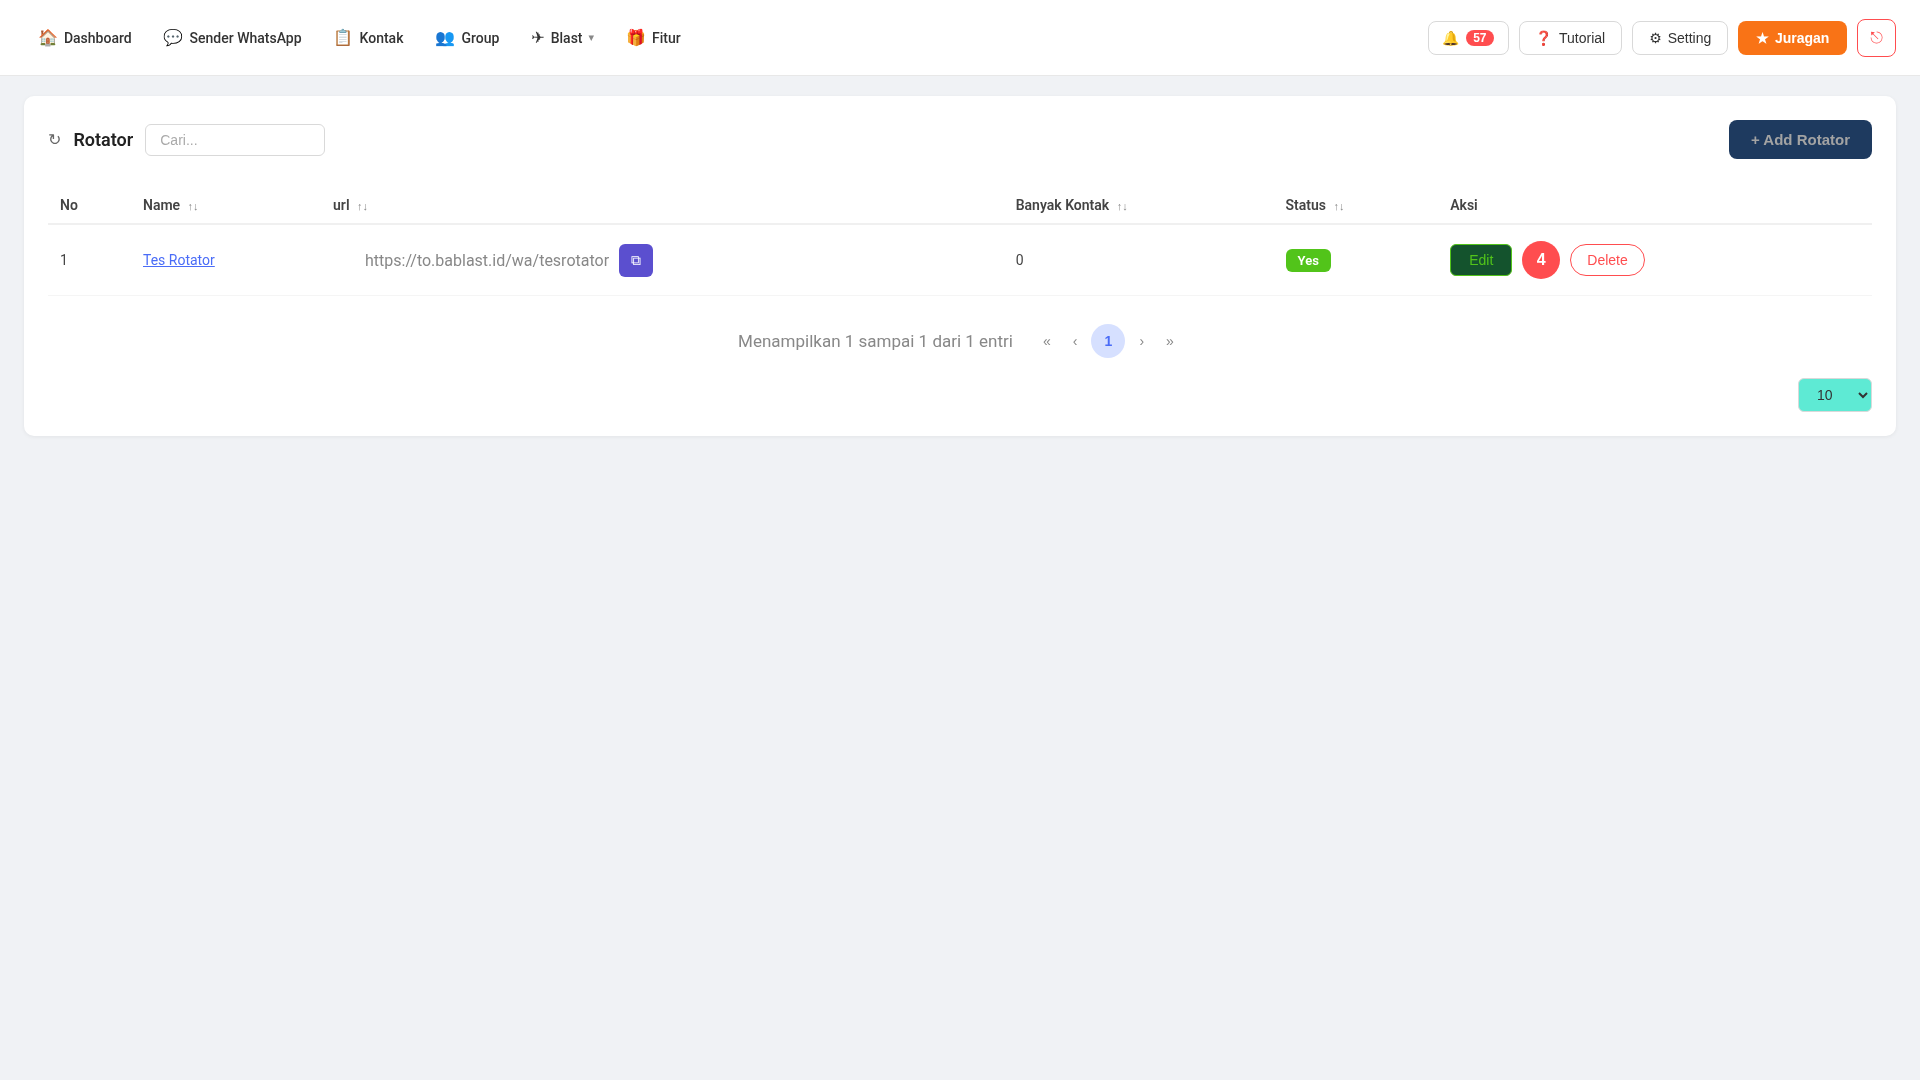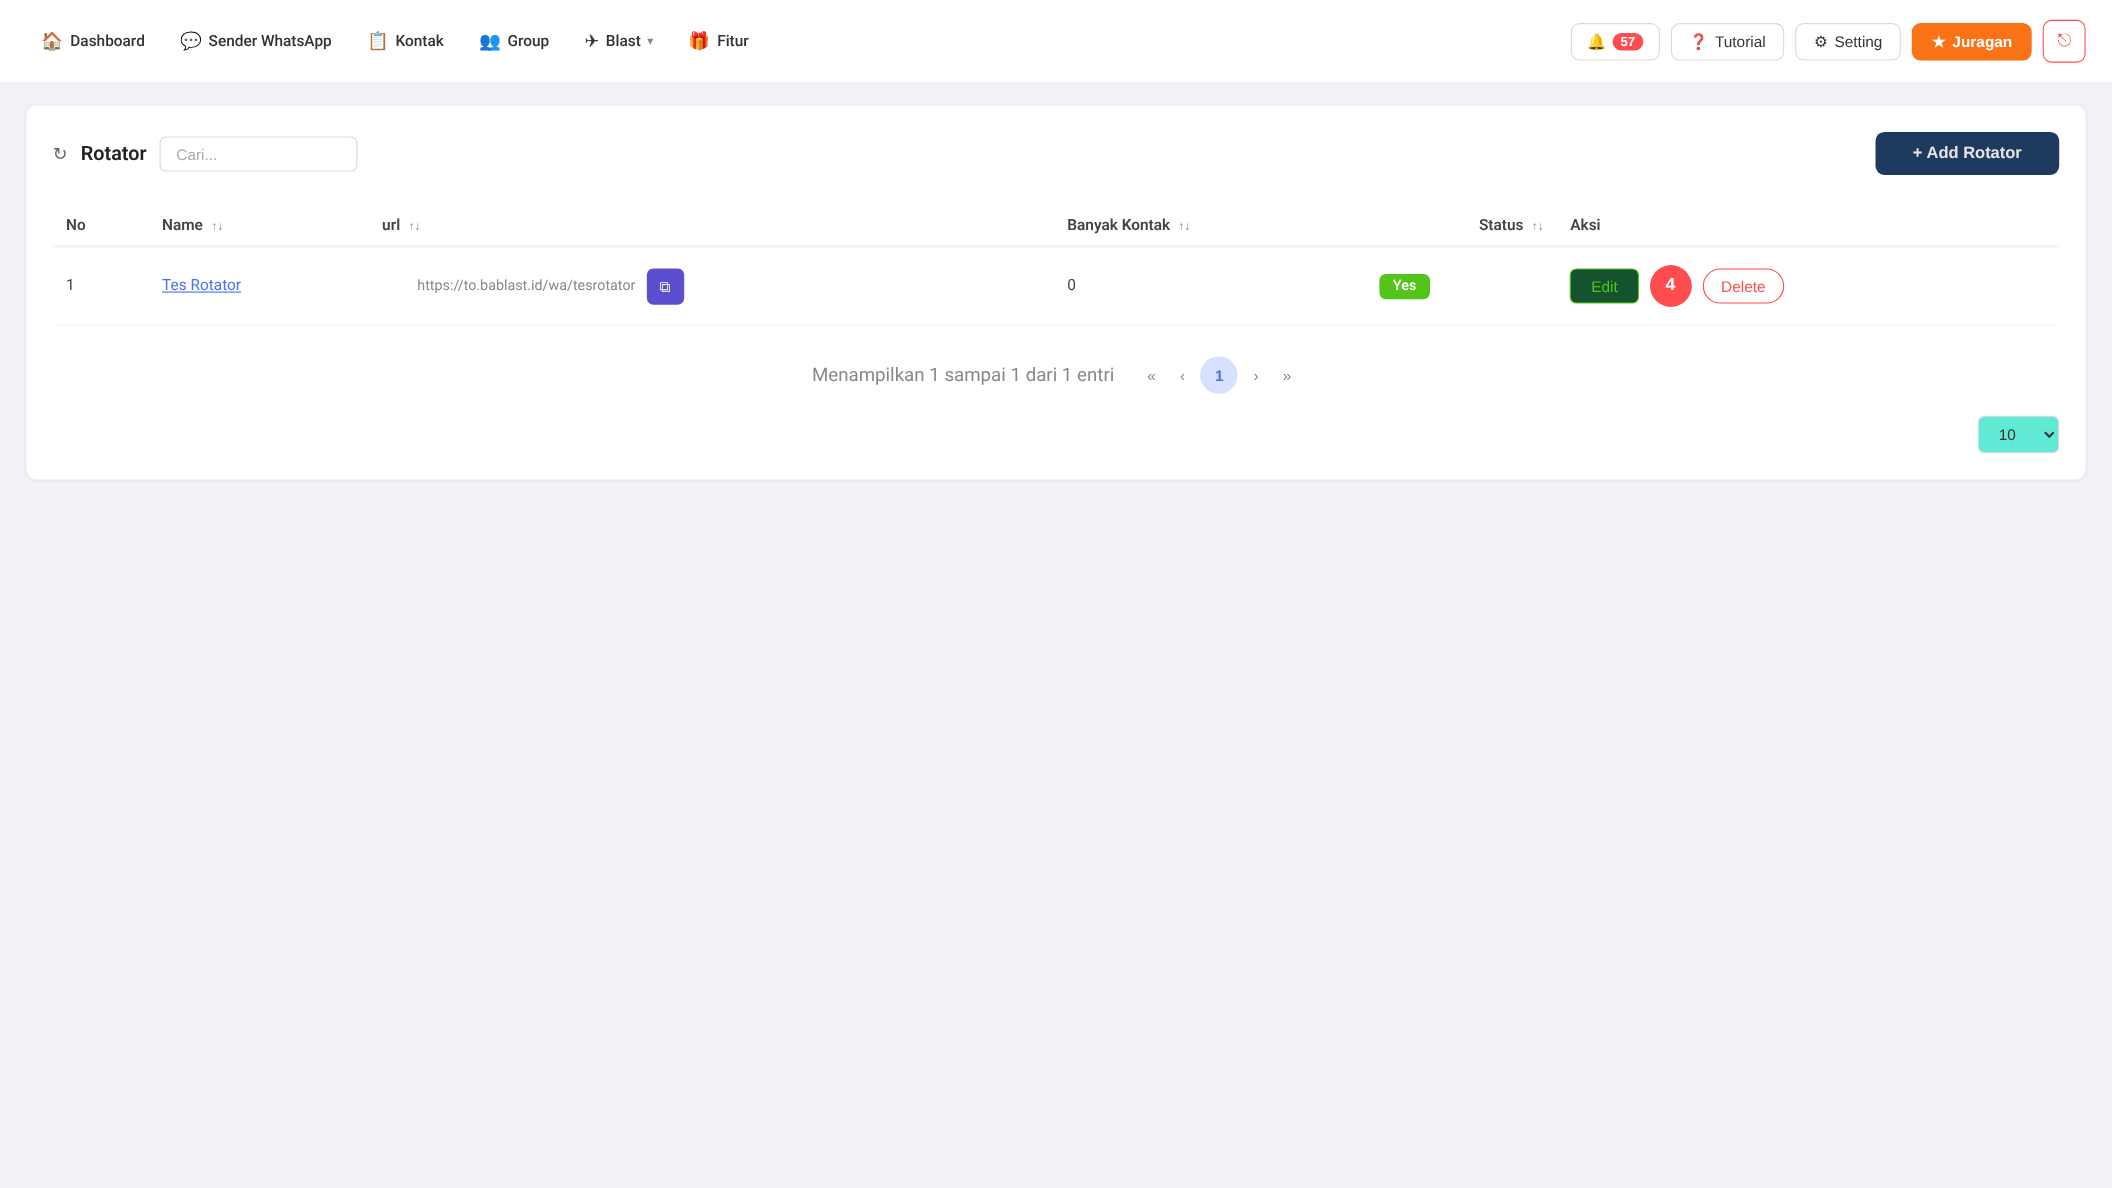--- a/index.html
+++ b/index.html
@@ -144,24 +144,24 @@
       color: #333;
       outline: none;
       width: 180px;
     }
     .search-input::placeholder { color: #aaa; }
     .btn-add {
       display: flex;
       align-items: center;
       gap: 8px;
       background: #1e3a5f;
-      color: #e5e5e5;
+      color: #a3a3a3;
       border: none;
       border-radius: 8px;
-      padding: 11px 34px;
+      padding: 11px 22px;
       font-size: 15px;
       font-weight: 600;
       cursor: pointer;
       justify-content: center;
     }
 
     
     table {
       width: 100%;
       border-collapse: collapse;
@@ -192,21 +192,21 @@
       text-decoration: underline;
       cursor: pointer;
     }
     .url-cell {
       display: flex;
       align-items: center;
       gap: 10px;
     }
     .url-text {
       color: #888;
-      font-size: 13px;
+      font-size: 16px;
       margin-left: 32px;
     }
     .btn-copy {
       background: #5b4fcf;
       color: #fff;
       border: none;
       border-radius: 6px;
       padding: 8px 12px;
       cursor: pointer;
       font-size: 14px;
@@ -389,21 +389,21 @@
           <th>No</th>
           <th style="cursor:pointer;">
             Name <span class="sort-arrows">↑↓</span>
           </th>
           <th style="cursor:pointer;">
             url <span class="sort-arrows">↑↓</span>
           </th>
           <th style="cursor:pointer;">
             Banyak Kontak <span class="sort-arrows">↑↓</span>
           </th>
-          <th style="cursor:pointer;text-align:right;">
+          <th style="cursor:pointer;">
             Status <span class="sort-arrows">↑↓</span>
           </th>
           <th>Aksi</th>
         </tr>
       </thead>
       <tbody id="table-body">
       <tr>
       <td>1</td>
       <td>
         <a class="link-blue">Tes Rotator</a>

